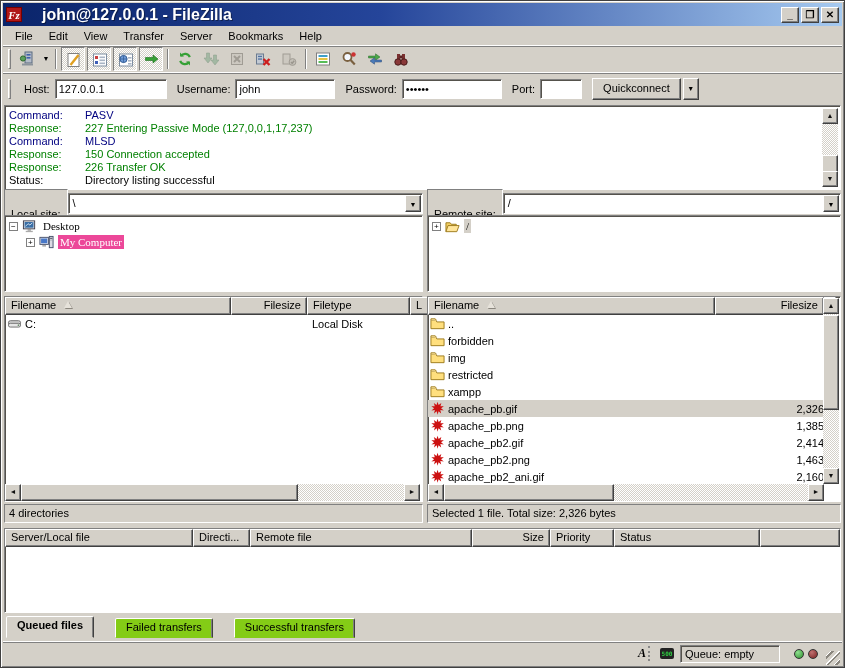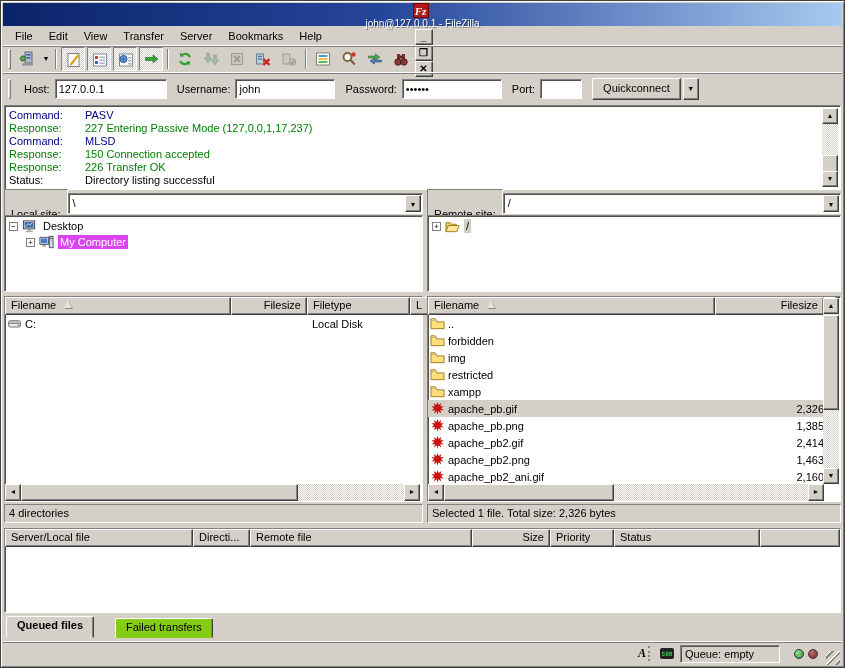--- a/index.html
+++ b/index.html
@@ -18,25 +18,25 @@
   .etched { background:#d4d0c8; border:1px solid; border-color:#808080 #fff #fff #808080; }
 
   .dither { background-color:#fff;
     background-image: linear-gradient(45deg,#d4d0c8 25%,transparent 25%,transparent 75%,#d4d0c8 75%),
                       linear-gradient(45deg,#d4d0c8 25%,transparent 25%,transparent 75%,#d4d0c8 75%);
     background-size:2px 2px; background-position:0 0,1px 1px; }
 
   
   .titlebar { position:absolute; top:2px; left:2px; right:2px; height:23px;
     background:linear-gradient(90deg,#0a246a 0%,#25459a 45%,#a6caf0 100%);
-    display:flex; align-items:center; padding:0 3px;flex-direction:column; }
+    display:flex; align-items:center; padding:0 3px; }
   .fz-logo { width:16px; height:15px; background:#b01818; color:#fff; font:bold italic 11px "Liberation Serif",serif;
     text-align:center; line-height:14px; margin-right:4px; border:1px solid #700; }
-  .title-text { color:#fff; font-weight:normal; font-size:10px; flex:1;
-    text-shadow:1px 1px 0 rgba(0,0,0,.4); white-space:nowrap; }
+  .title-text { color:#fff; font-weight:bold; font-size:16px; flex:1;
+    text-shadow:1px 1px 0 rgba(0,0,0,.4); white-space:nowrap;margin-left:16px; }
   .winbtn { width:18px; height:16px; margin-left:2px; font:bold 10px "Liberation Sans",sans-serif;
     text-align:center; line-height:14px; color:#000; }
 
   
   .menubar { position:absolute; top:25px; left:2px; right:2px; height:19px; display:flex; align-items:center; padding-left:4px; }
   .menu-item { padding:2px 8px; }
 
   
   .toolbar { position:absolute; top:44px; left:2px; right:2px; height:27px; display:flex; align-items:center;
     border-top:1px solid #fff; box-shadow:0 1px 0 #808080 inset; padding-left:2px; }
@@ -77,22 +77,22 @@
   .combo { flex:1; height:21px; position:relative; line-height:17px; padding:1px 20px 0 4px; }
   .combo .cdd { position:absolute; right:1px; top:1px; bottom:1px; width:16px; font-size:7px; line-height:17px; text-align:center; }
 
   .treebox { position:absolute; top:214px; height:77px; background:#fff; overflow:hidden; padding-top:2px; }
   .trow { height:16px; display:flex; align-items:center; white-space:nowrap; }
   .texp { width:9px; height:9px; border:1px solid #808080; background:#fff; font:8px "Liberation Mono",monospace;
           line-height:7px; text-align:center; margin:0 4px; flex:none; }
   .tdot { width:9px; height:1px; border-top:1px dotted #808080; margin:0 4px; flex:none; }
   .tspace { width:17px; flex:none; }
   .trow svg { width:15px; height:15px; margin-right:4px; flex:none; }
-  .tlabel { padding:0 2px; height:14px; line-height:14px; }
-  .tlabel.sel { background:#d946ef; color:#fff; }
+  .tlabel { padding:0 2px; height:14px; line-height:14px;font-family:Liberation Serif, serif; }
+  .tlabel.sel { background:#ec4899; color:#fff; }
   .tlabel.graysel { background:#d4d0c8; }
 
   .listbox { position:absolute; top:295px; height:206px; background:#fff; }
   .lheader { position:absolute; top:0; left:0; right:0; height:18px; display:flex; }
   .colhdr { height:18px; padding:1px 5px 0 5px; overflow:hidden; white-space:nowrap; flex:none; }
   .colhdr.r { text-align:right; }
   .sortmark { display:inline-block; margin-left:8px; width:0; height:0;
     border-left:4px solid transparent; border-right:4px solid transparent; border-bottom:7px solid #e6e2da;
     filter:drop-shadow(1px 1px 0 #8a867e); vertical-align:1px; }
   .lbody { position:absolute; top:18px; left:0; right:0; bottom:17px; overflow:hidden; }
@@ -514,20 +514,21 @@
         <div class="colhdr raised" style="width: 64px;">Priority</div>
         <div class="colhdr raised" style="width: 146px;">Status</div>
         <div class="colhdr raised" style="flex: 1 1 0%;"></div>
       </div>
     <div class="queuebody"></div>
   </div>
 
   <div class="tabsrow" id="tabsrow">
       <div class="tab active">Queued files</div>
       <div class="tab">Failed transfers</div>
+      <div class="tab">Successful transfers</div>
     </div>
 
   <div class="statusbar">
     <div class="sb-spacer"></div>
     <div class="sb-icon">
       <span class="ttype">A</span>
     </div>
     <div class="sb-icon">
       <span class="speedbadge">500</span>
     </div>

